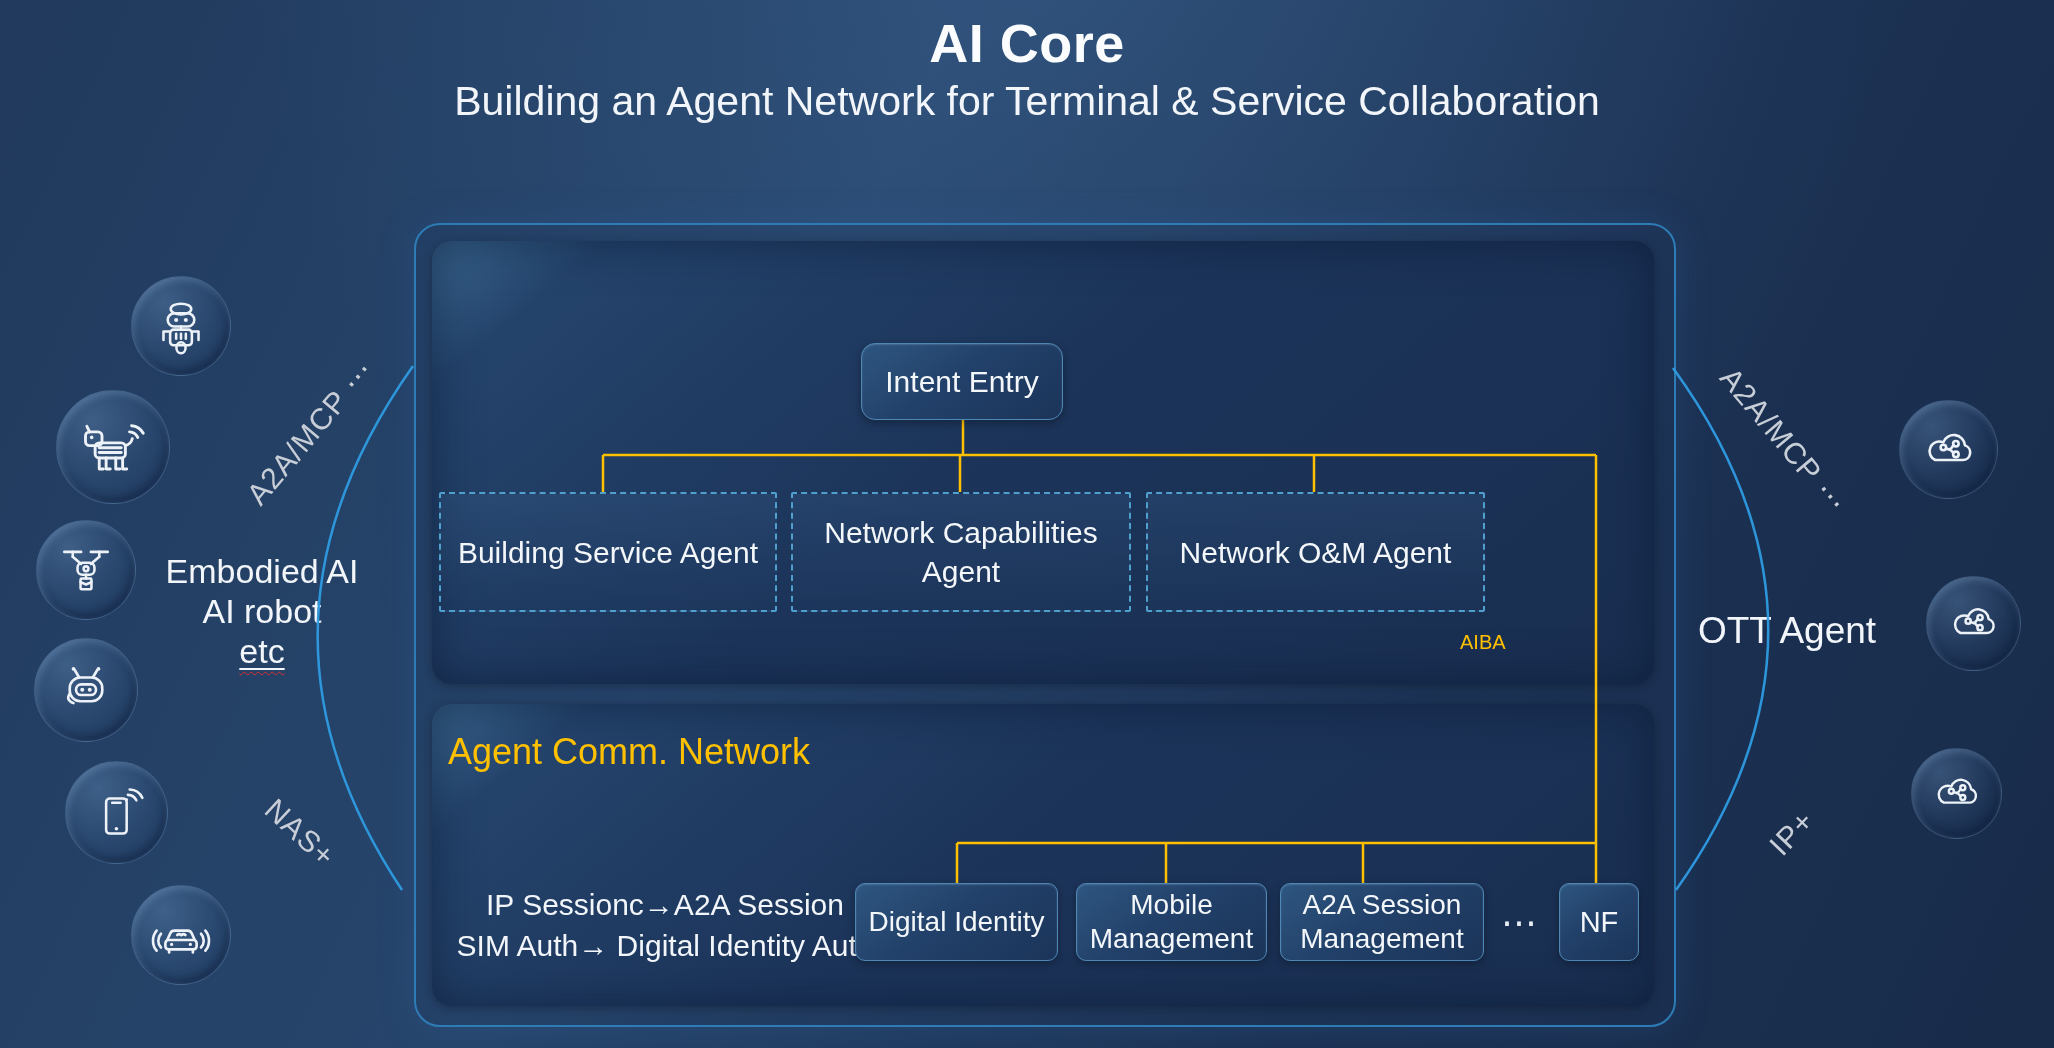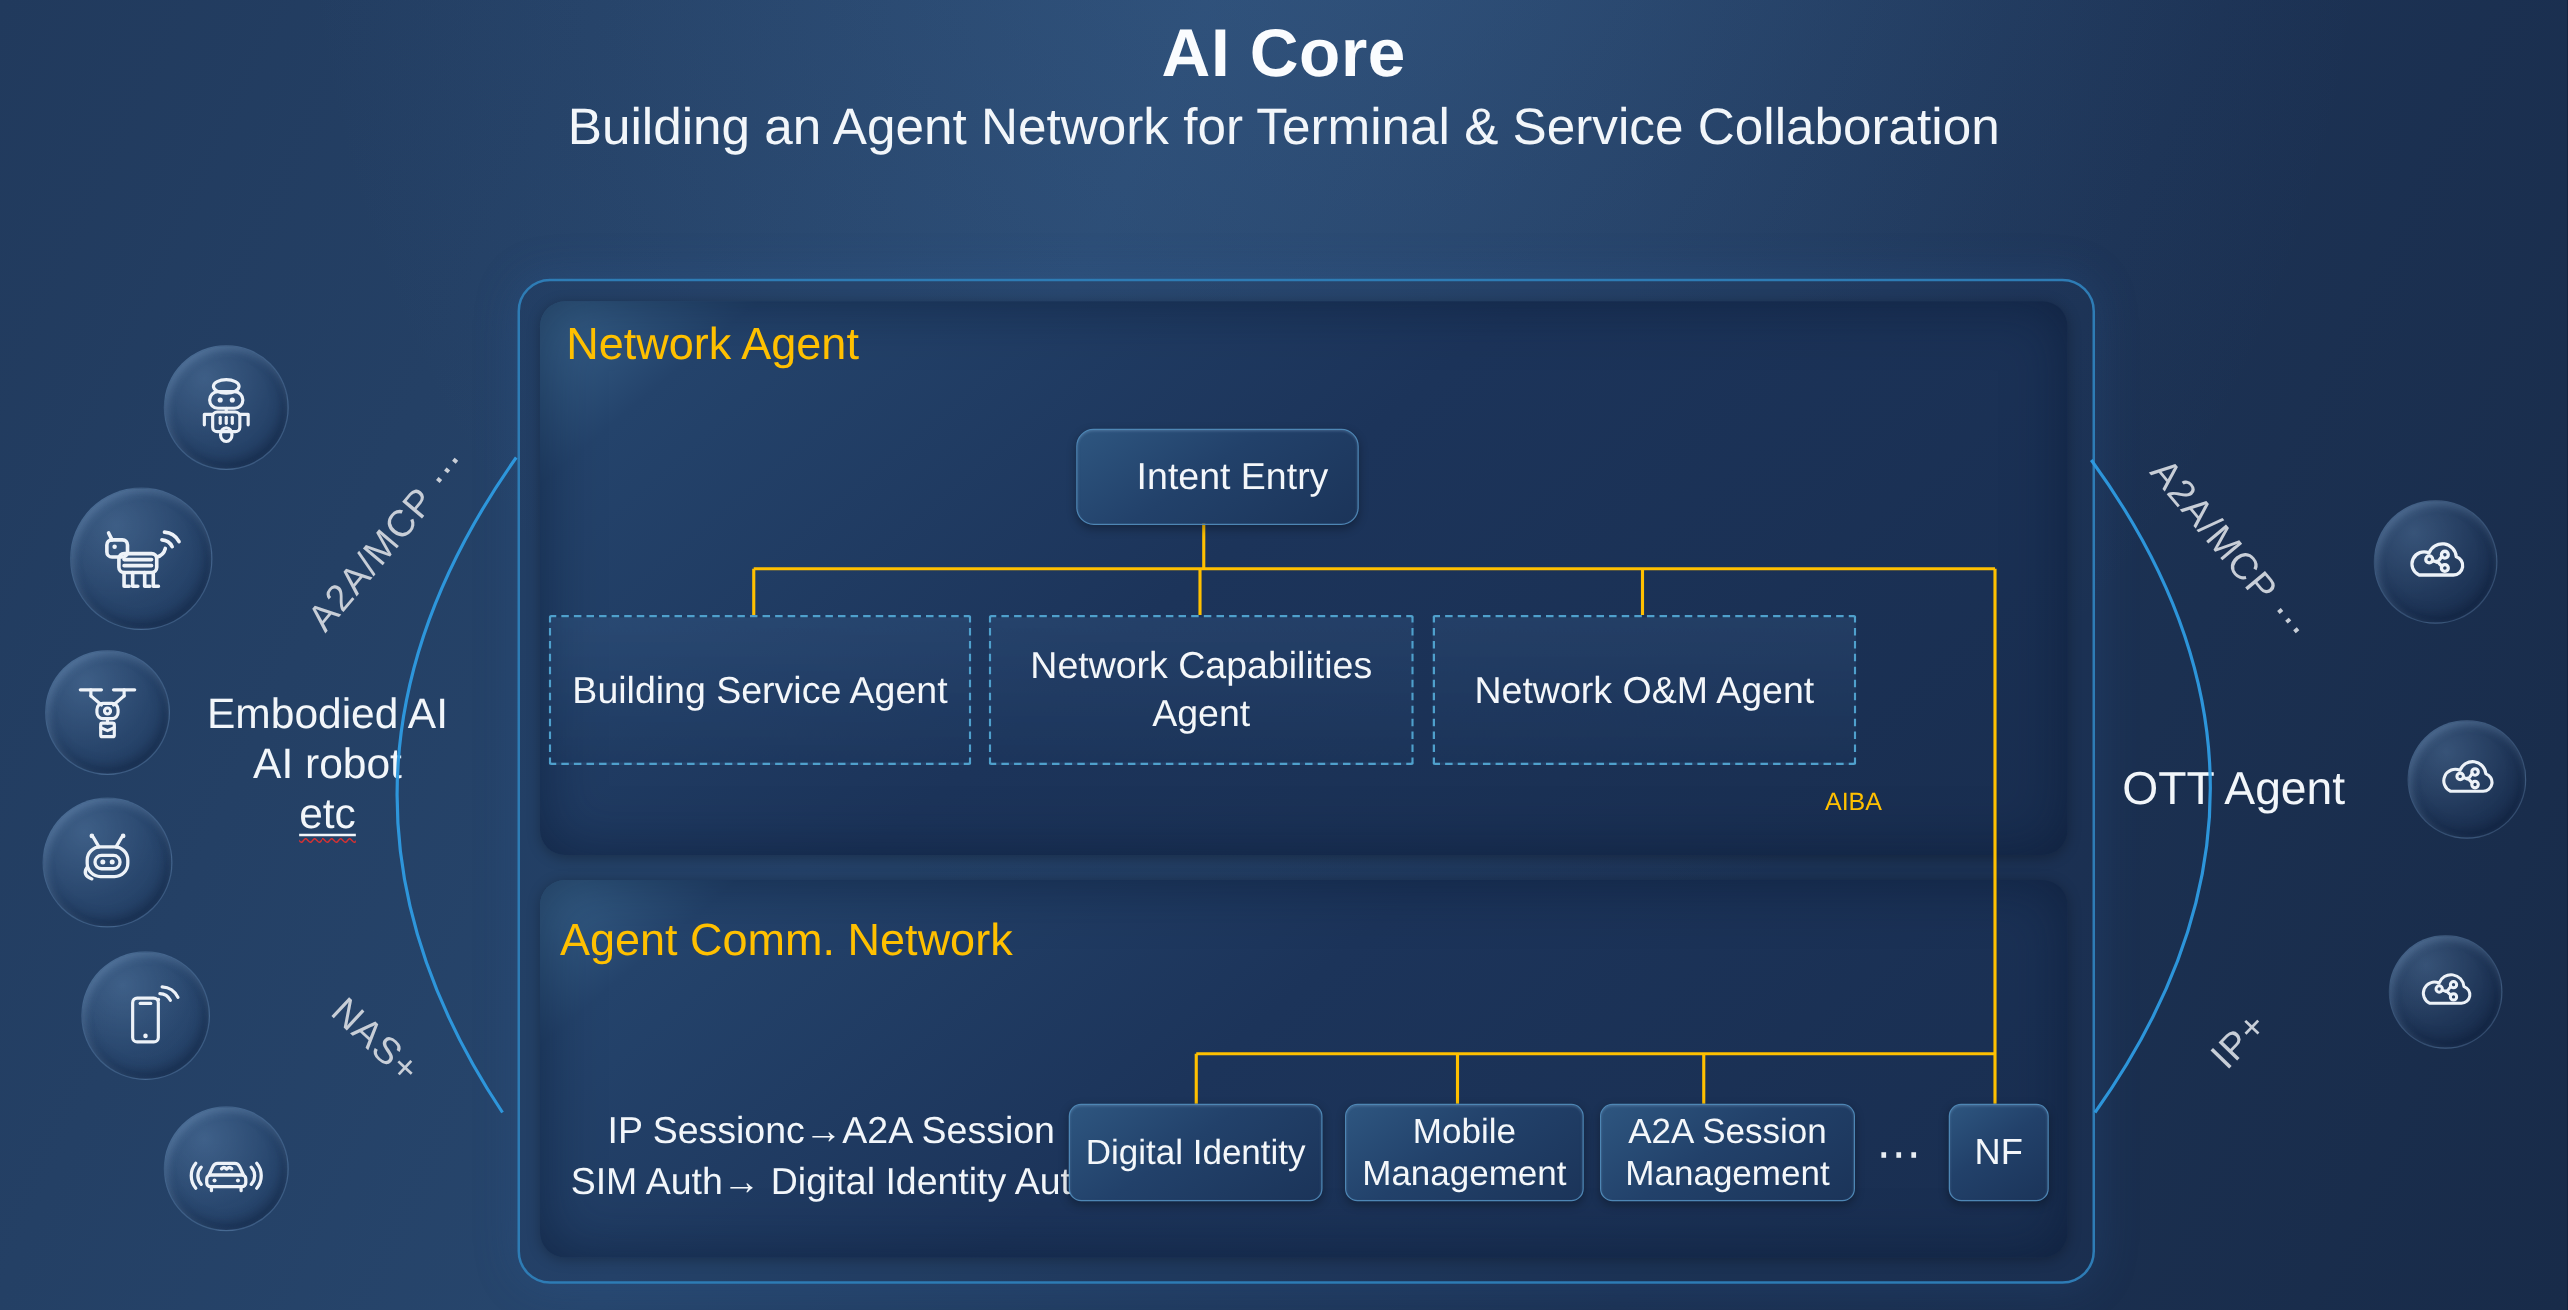--- a/index.html
+++ b/index.html
@@ -38,21 +38,21 @@
   .panel.ac{left:432px; top:704px; width:1222px; height:302px;}
   .panel-label{font-size:36px; color:#FFC000; white-space:nowrap;}
   
   .node{
     display:flex; align-items:center; justify-content:center; text-align:center;
     color:#F4F7FA; z-index:3;
     background:linear-gradient(145deg,#2E5680 0%,#22416A 45%,#1B3459 100%);
     border:1.5px solid #4E86B4; border-radius:10px;
     box-shadow:0 3px 8px rgba(0,0,0,.30), inset 0 1px 2px rgba(160,200,240,.25);
   }
-  .node.intent{left:861px; top:343px; width:200px; height:75px; border-radius:14px; font-size:30px;padding-left:24px;}
+  .node.intent{left:861px; top:343px; width:200px; height:75px; border-radius:14px; font-size:30px;}
   .dashed{
     display:flex; align-items:center; justify-content:center; text-align:center;
     color:#F4F7FA; font-size:30px; line-height:39px; z-index:3;
     border:2px dashed #4FA0CC; border-radius:2px;
     background:linear-gradient(180deg,rgba(72,116,166,.20),rgba(30,58,96,.28));
   }
   .dashed.a1{left:439px; top:492px; width:334px; height:116px;}
   .dashed.a2{left:791px; top:492px; width:336px; height:116px;}
   .dashed.a3{left:1146px; top:492px; width:335px; height:116px;}
   .node.small{font-size:28px; line-height:34px; top:883px; height:76px;}
@@ -93,21 +93,20 @@
 
 <div id="canvas">
 
   <div class="abs title">AI Core</div>
   <div class="abs subtitle">Building an Agent Network for Terminal &amp; Service Collaboration</div>
 
   <div class="abs outer-panel"></div>
   <div class="abs panel na"></div>
   <div class="abs panel ac"></div>
 
-  <div class="abs panel-label" style="left:453px; top:254px;">Network Agent</div>
   <div class="abs panel-label" style="left:448px; top:731px;">Agent Comm. Network</div>
 
   <svg class="overlay" width="2054" height="1048" viewBox="0 0 2054 1048">
     <g stroke="#FFC000" stroke-width="2.5" fill="none">
       <path d="M963 418 L963 455"></path>
       <path d="M603 455 L1596 455"></path>
       <path d="M603 455 L603 492"></path>
       <path d="M960 455 L960 492"></path>
       <path d="M1314 455 L1314 492"></path>
       <path d="M1596 455 L1596 883"></path>

